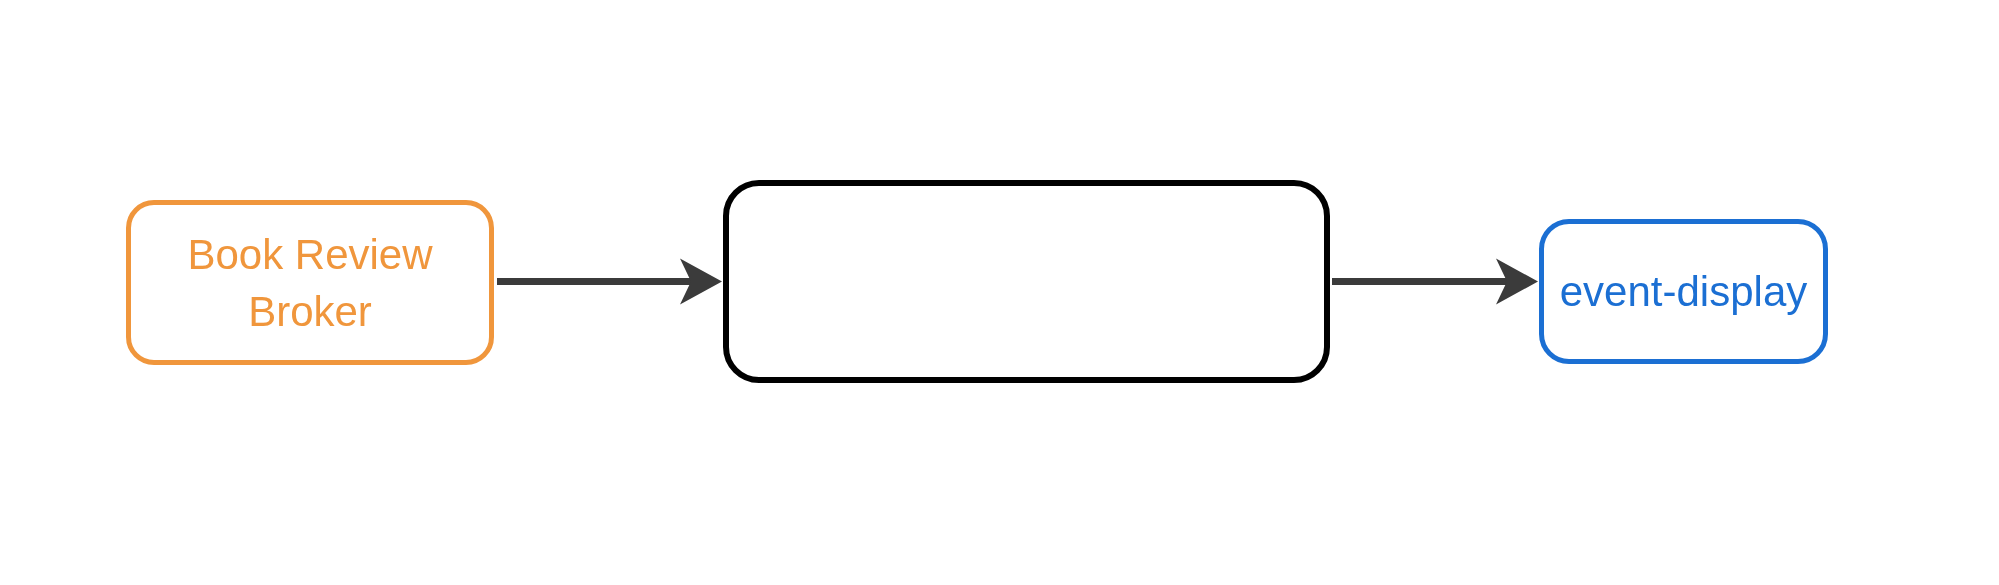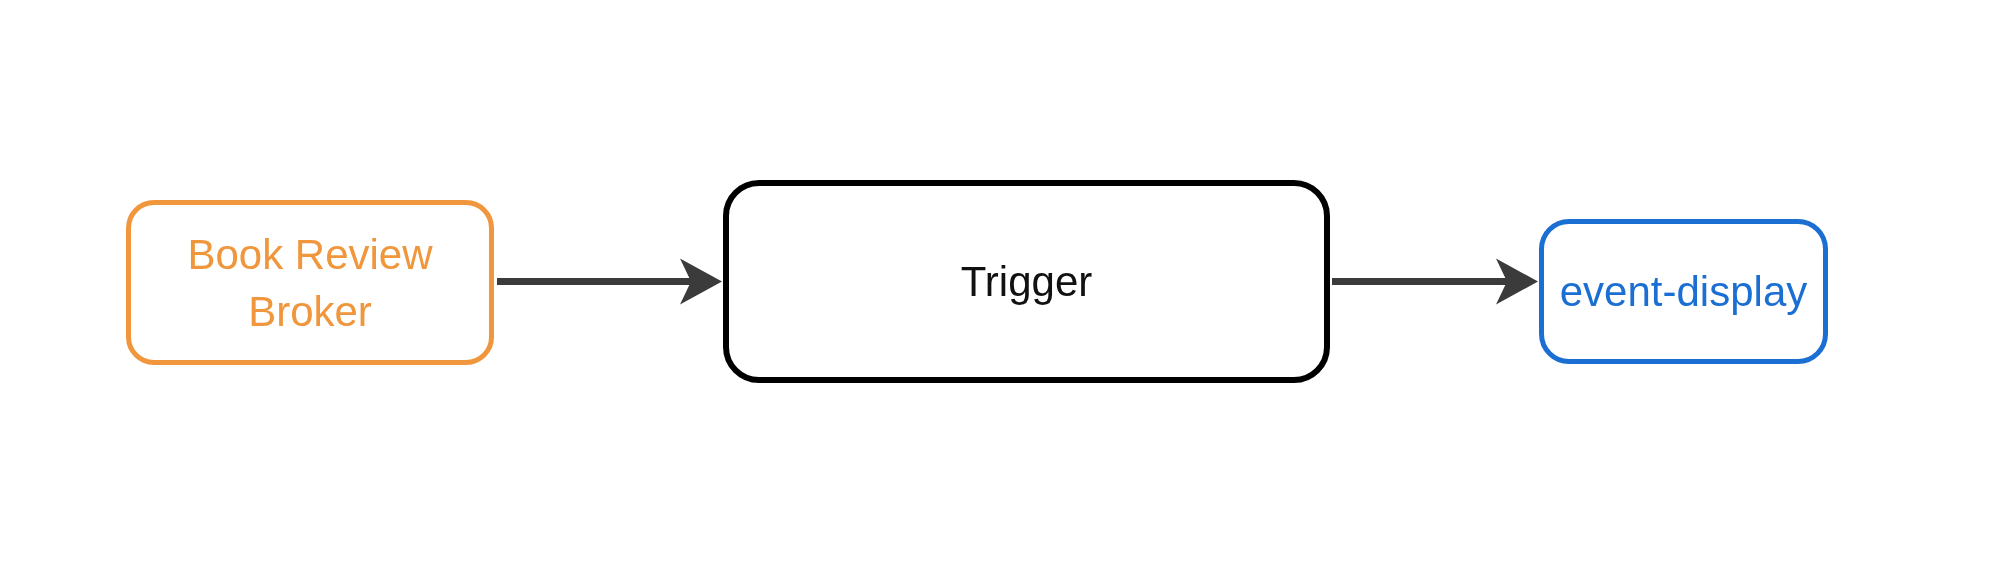--- a/index.html
+++ b/index.html
@@ -89,20 +89,19 @@
       <path class="edge-arrowhead" d="M1538,281.5 L1496,258.5 L1507,281.5 L1496,304.5 Z" style="fill: rgb(59, 59, 59);"></path>
     </g>
   </svg>
 
   <div class="node node-broker" style="border-color: rgb(240, 150, 60); color: rgb(240, 150, 60);">
     <span>Book Review</span>
     <span>Broker</span>
   </div>
 
   <div class="node node-trigger" style="border-color: rgb(0, 0, 0); color: rgb(17, 17, 17);">
-    <span>Trigger</span>
   </div>
 
   <div class="node node-event-display" style="border-color: rgb(27, 111, 211); color: rgb(27, 111, 211);">
     <span>event-display</span>
   </div>
 
 </div>
 
 </body></html>

